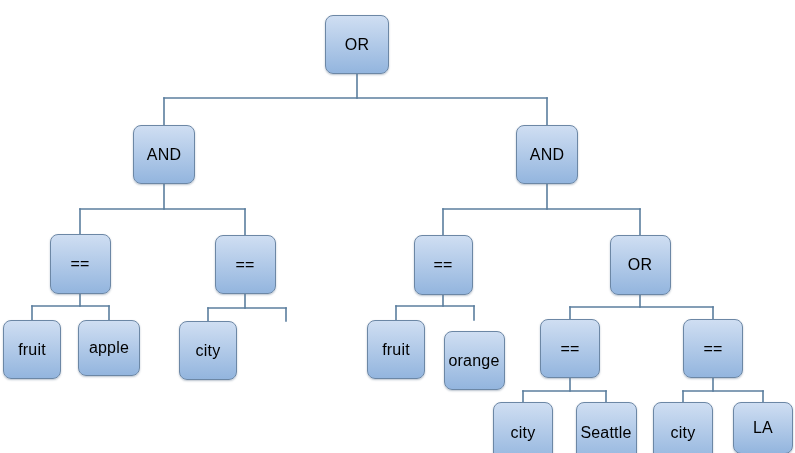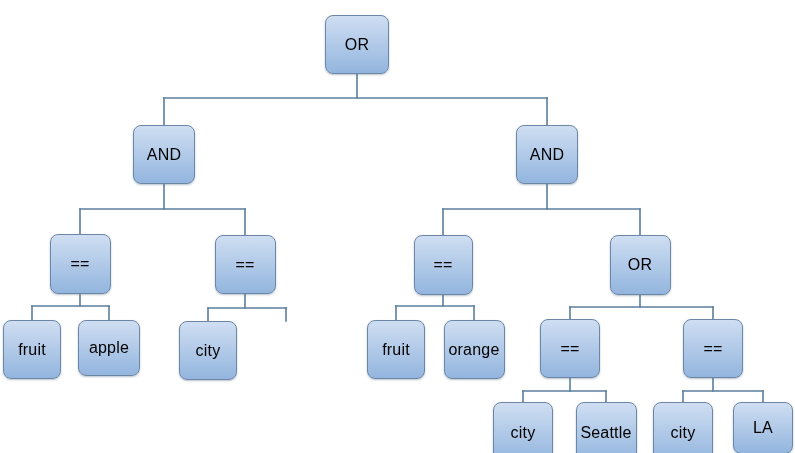--- a/index.html
+++ b/index.html
@@ -104,21 +104,21 @@
     </div>
     <div class="node" style="left: 78px; top: 308px; width: 62px; height: 56px; background: linear-gradient(rgb(207, 222, 242), rgb(147, 181, 222)); border-color: rgb(108, 135, 165); color: rgb(0, 0, 0);">
       <span>apple</span>
     </div>
     <div class="node" style="left: 179px; top: 309px; width: 58px; height: 59px; background: linear-gradient(rgb(207, 222, 242), rgb(147, 181, 222)); border-color: rgb(108, 135, 165); color: rgb(0, 0, 0);">
       <span>city</span>
     </div>
     <div class="node" style="left: 367px; top: 308px; width: 58px; height: 59px; background: linear-gradient(rgb(207, 222, 242), rgb(147, 181, 222)); border-color: rgb(108, 135, 165); color: rgb(0, 0, 0);">
       <span>fruit</span>
     </div>
-    <div class="node" style="left: 443.5px; top: 308px; width: 61px; height: 59px; background: linear-gradient(rgb(207, 222, 242), rgb(147, 181, 222)); border-color: rgb(108, 135, 165); color: rgb(0, 0, 0);">
+    <div class="node" style="left: 443.5px; top: 319px; width: 61px; height: 59px; background: linear-gradient(rgb(207, 222, 242), rgb(147, 181, 222)); border-color: rgb(108, 135, 165); color: rgb(0, 0, 0);">
       <span>orange</span>
     </div>
     <div class="node" style="left: 540px; top: 307px; width: 60px; height: 59px; background: linear-gradient(rgb(207, 222, 242), rgb(147, 181, 222)); border-color: rgb(108, 135, 165); color: rgb(0, 0, 0);">
       <span>==</span>
     </div>
     <div class="node" style="left: 683px; top: 307px; width: 60px; height: 59px; background: linear-gradient(rgb(207, 222, 242), rgb(147, 181, 222)); border-color: rgb(108, 135, 165); color: rgb(0, 0, 0);">
       <span>==</span>
     </div>
     <div class="node" style="left: 493px; top: 390px; width: 60px; height: 61px; background: linear-gradient(rgb(207, 222, 242), rgb(147, 181, 222)); border-color: rgb(108, 135, 165); color: rgb(0, 0, 0);">
       <span>city</span>

